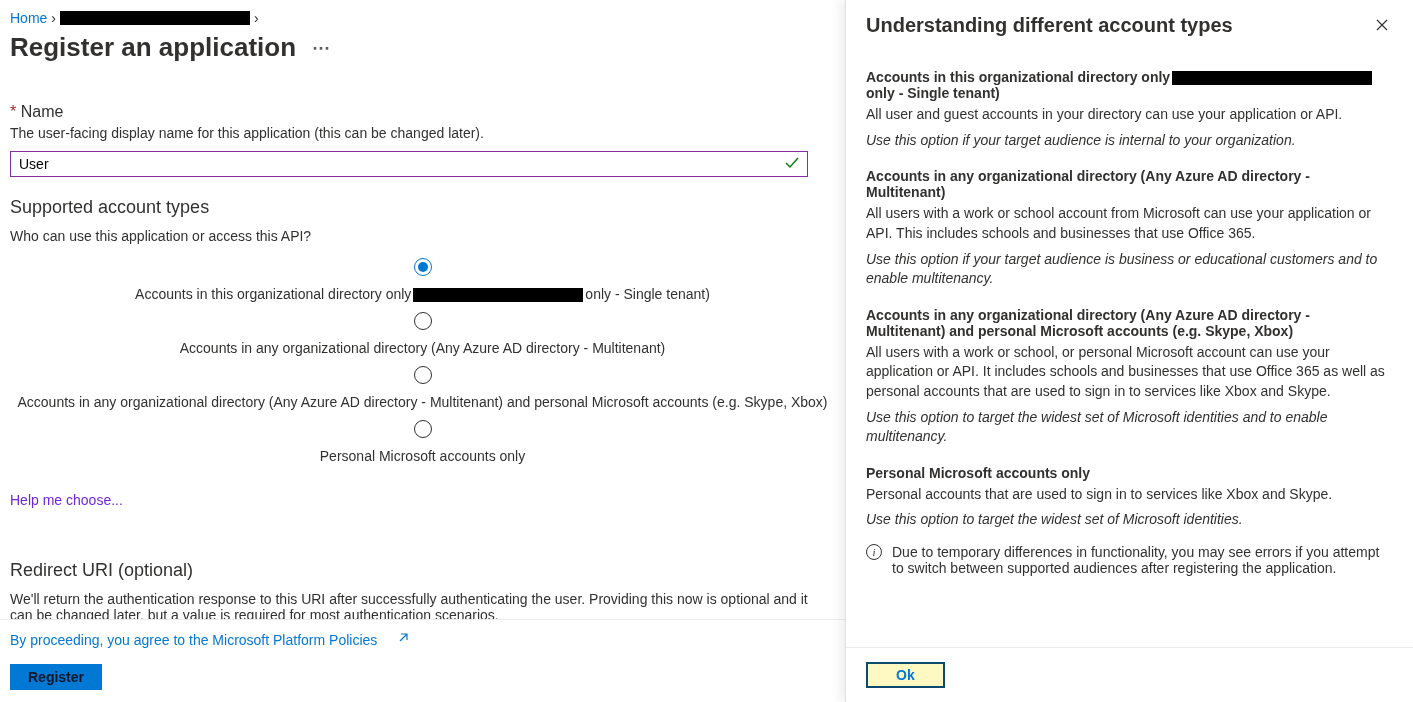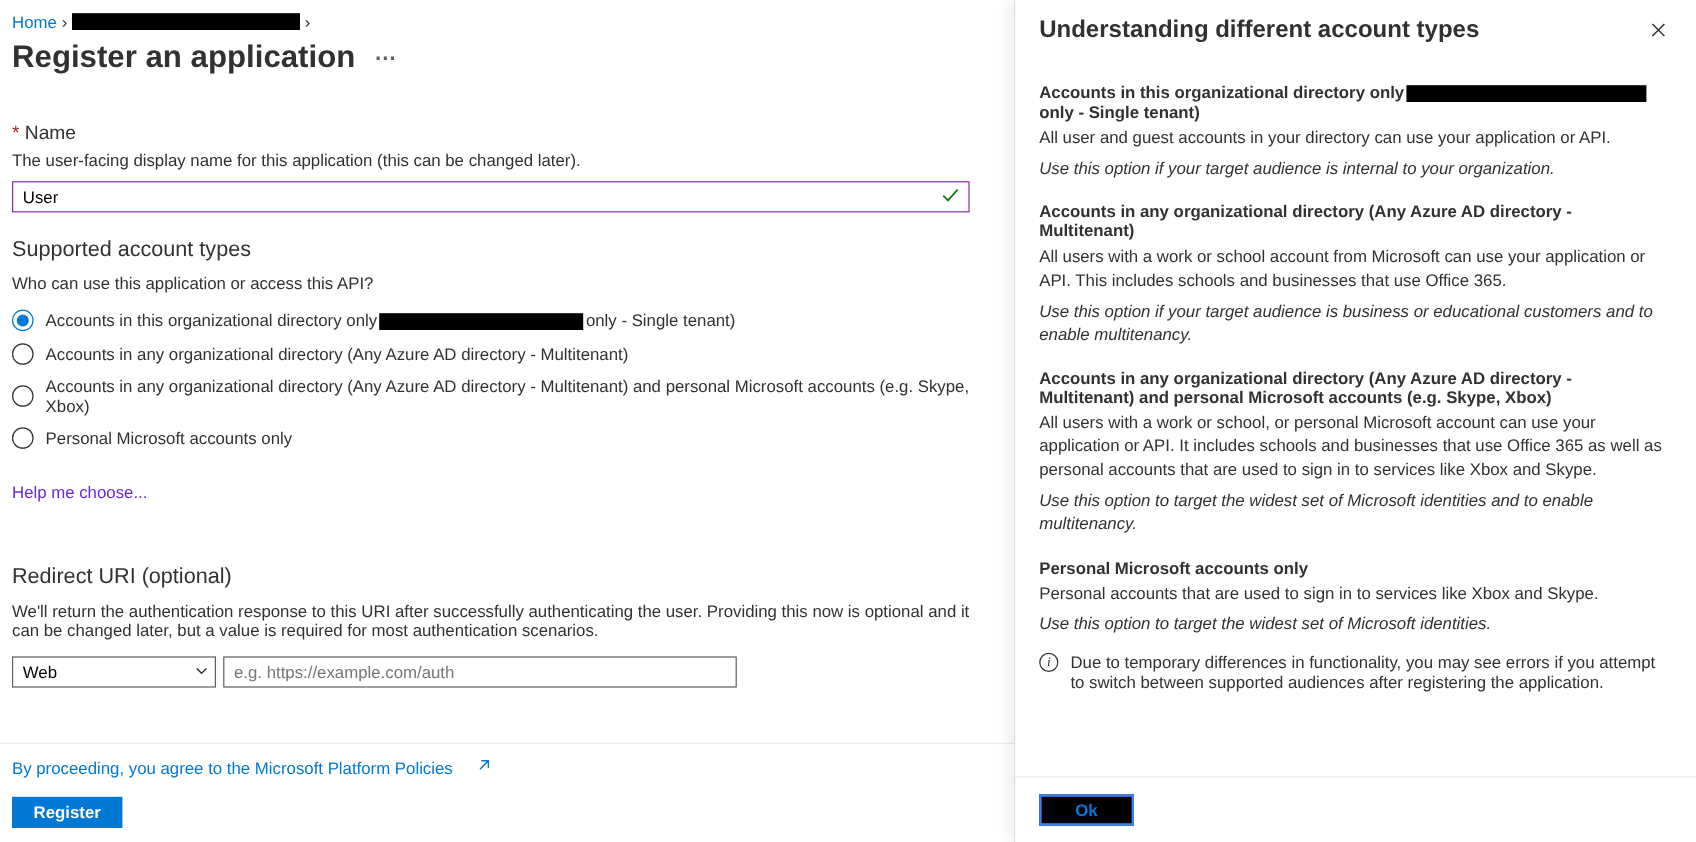--- a/index.html
+++ b/index.html
@@ -29,21 +29,21 @@
   .hint { color:#323130; font-size:14px; margin-bottom:10px;}
   .name-input-wrap { position:relative; width:798px; }
   .name-input {
     width:100%; height:26px; border:1px solid #8a2da5; padding:2px 30px 2px 8px;
     font-size:14px; outline:none;
   }
   .check-icon { position:absolute; right:8px; top:4px; color:#107c10; }
   .section-heading { font-size:18px; font-weight:400; margin-top:20px; margin-bottom:10px;}
   .section-heading.redirect { margin-top:52px; }
   .question { font-size:14px; margin-bottom:14px;}
-  .radio-row { display:flex; align-items:center; gap:10px; margin-bottom:10px; font-size:14px;}
+  .radio-row { display:flex; align-items:center; gap:10px; margin-bottom:10px; font-size:14px;flex-direction:column;}
   .radio {
     width:18px; height:18px; border:1px solid #323130; border-radius:50%;
     display:inline-flex; align-items:center; justify-content:center; flex-shrink:0;
   }
   .radio.selected { border-color:#0078d4; }
   .radio.selected::after { content:""; width:10px; height:10px; background:#0078d4; border-radius:50%; }
   .link { color:#6d28d9; text-decoration:none; font-size:14px; display:inline-block; margin-top:18px;}
   .redirect-desc { font-size:14px; margin-bottom:14px; max-width:800px;}
   .platform-row { display:flex; gap:6px;}
   .select-wrap { position:relative; width:170px; }
@@ -54,21 +54,21 @@
   .chevron { position:absolute; right:6px; top:5px; pointer-events:none;}
   .uri-input { width:428px; height:26px; border:1px solid #605e5c; padding:2px 8px; font-size:14px; outline:none;}
   .footer {
     position:absolute; bottom:0; left:0; right:0;
     border-top:1px solid #edebe9; padding:12px 10px;
     background:#fff;
   }
   .policy-link { color:#0078d4; text-decoration:none; display:inline-flex; gap:20px; margin-bottom:16px;}
   .ext-icon { width:12px; height:12px; }
   .register-btn {
-    background:#0078d4; color:#ffffff; border:none; padding:5px 18px;
+    background:#0078d4; color:#0f172a; border:none; padding:5px 18px;
     font-size:14px; font-weight:600; cursor:pointer;
   }
   
   .panel {
     position:absolute; right:0; top:0; width:568px; height:100%;
     background:#fff; border-left:1px solid #e1dfdd;
     box-shadow:-4px 0 12px rgba(0,0,0,0.08);
     display:flex; flex-direction:column;
   }
   .panel-header { padding:14px 20px 0 20px; display:flex; justify-content:space-between; align-items:flex-start;}
@@ -76,21 +76,21 @@
   .close-btn { background:none; border:none; cursor:pointer; padding:4px; color:#323130;}
   .panel-body { padding:30px 20px 10px 20px; overflow-y:auto; flex:1; font-size:14px;}
   .panel-body .sub-h { font-weight:600; margin-top:18px; margin-bottom:4px;}
   .panel-body .sub-h:first-child { margin-top:0;}
   .panel-body p { margin-bottom:6px; line-height:1.4;}
   .panel-body .italic { font-style:italic; margin-bottom:14px;}
   .info-row { display:flex; gap:10px; margin-top:14px;}
   .info-icon { flex-shrink:0; width:16px; height:16px; border:1px solid #323130; border-radius:50%; display:flex; align-items:center; justify-content:center; font-size:11px; font-style:italic; font-family:serif;}
   .panel-footer { border-top:1px solid #edebe9; padding:14px 20px;}
   .ok-btn {
-    background:#000000; color:#0078d4; border:2px solid #3b82f6;
+    background:#fef9c3; color:#0078d4; border:2px solid #0c4a6e;
     padding:3px 28px; font-size:14px; font-weight:600; cursor:pointer;
   }
   .redact-inline { display:inline-block; width:200px; height:14px; background:#000; vertical-align:middle; margin:0 2px;}
   .redact-inline.sm { width:170px;}
 </style>
 </head>
 <body>
 
 <div class="main">
   <div class="breadcrumb">

